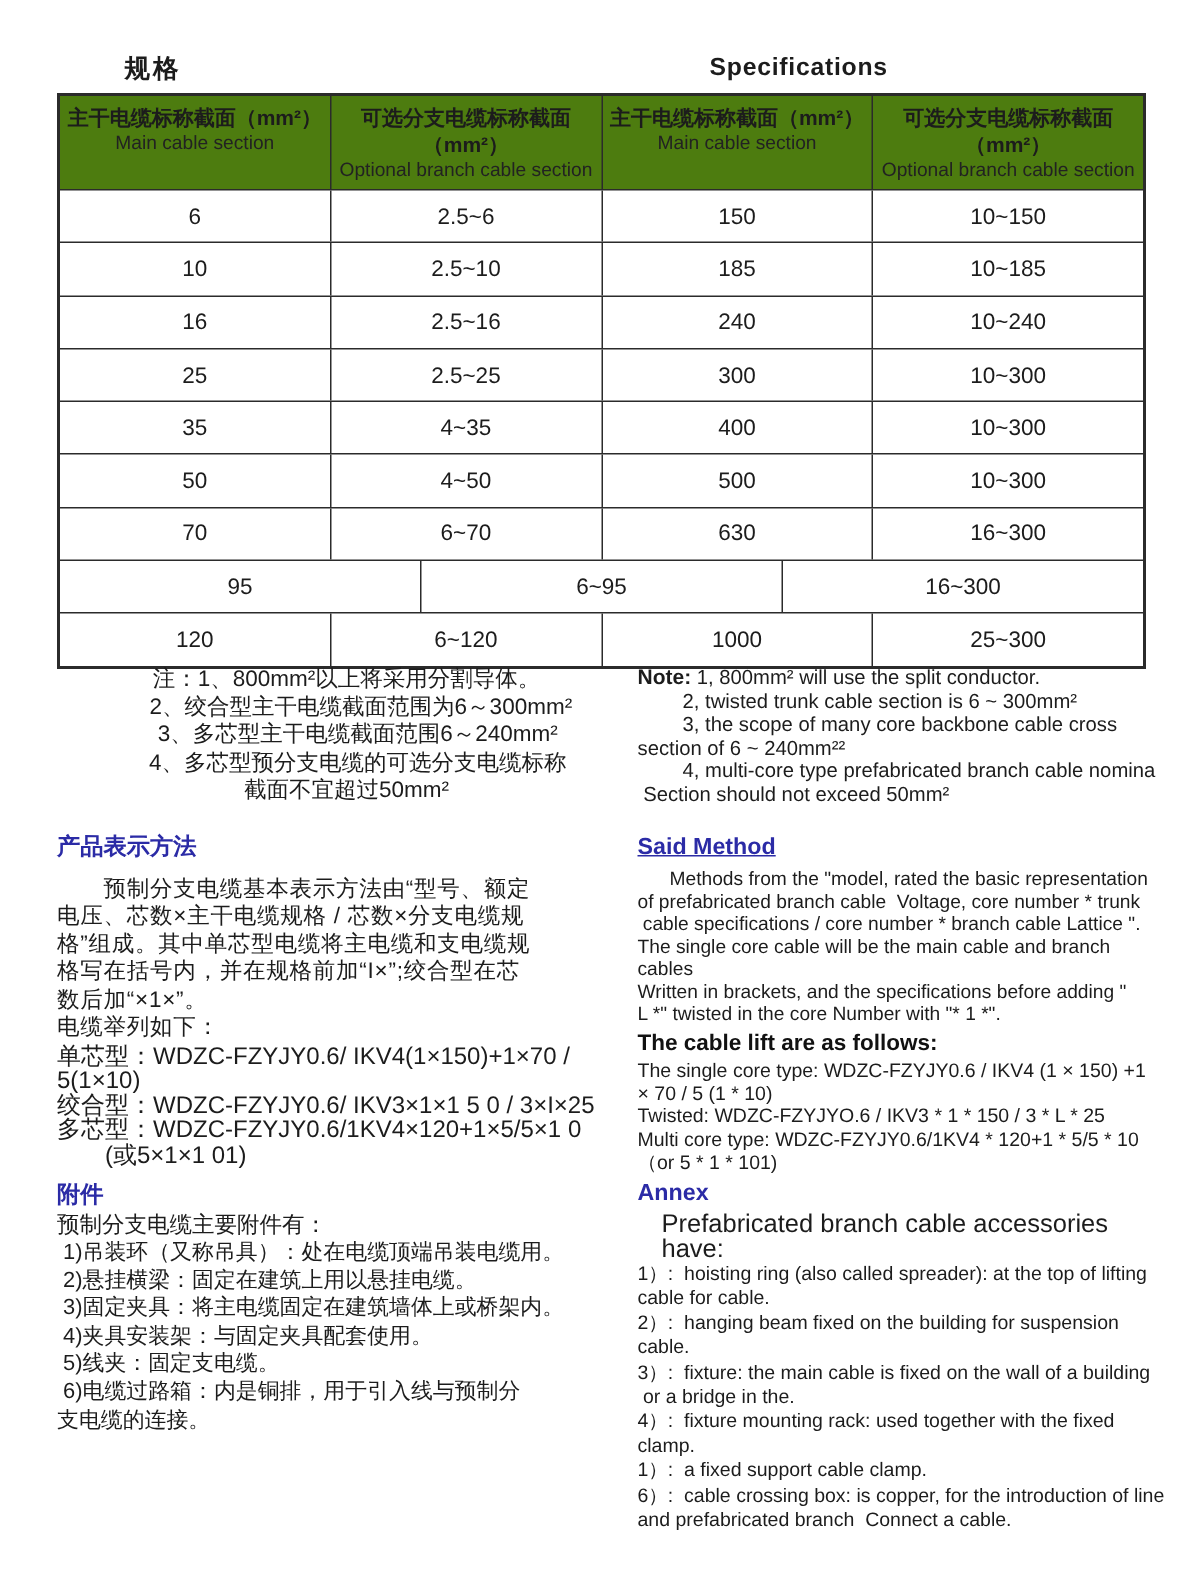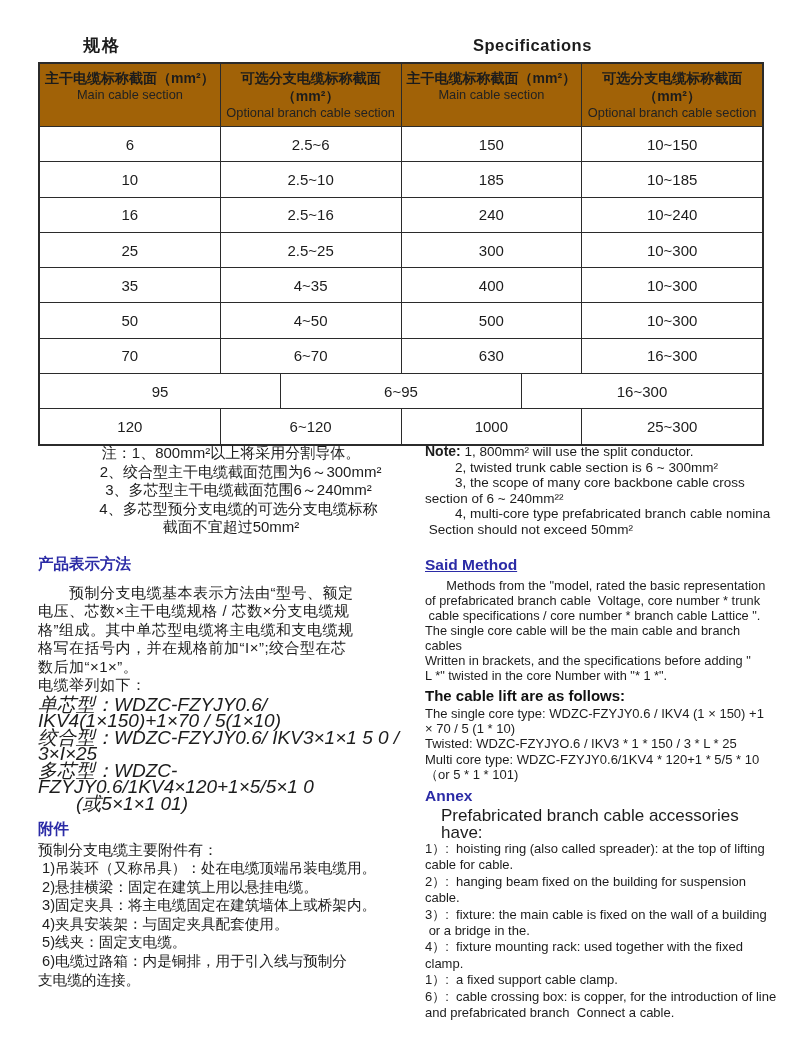--- a/index.html
+++ b/index.html
@@ -5,40 +5,40 @@
   html,body{margin:0;padding:0;background:#ffffff;}
   .page{
     position:relative;width:800px;height:1048px;background:#ffffff;overflow:hidden;
     font-family:"Liberation Sans","DejaVu Sans",sans-serif;color:#1c1c1c;
   }
   .title-cn{position:absolute;left:50px;top:34px;font-size:17px;font-weight:700;letter-spacing:2px;margin-left:33px;}
   .title-en{position:absolute;left:473px;top:36px;font-size:16.5px;font-weight:700;letter-spacing:0.5px;}
 
   
   .spec-table{position:absolute;left:38px;top:62px;width:722px;border:2px solid #2b2b2b;background:#fff;}
-  .thead{display:flex;background:#a16207;}
+  .thead{display:flex;background:#4d7c0f;}
   .th{flex:1;text-align:center;padding:5px 2px 6px;border-right:1px solid #2b2b2b;}
   .th:last-child{border-right:none;}
   .th-cn{font-size:14px;font-weight:700;line-height:18px;}
   .th-en{font-size:12.8px;line-height:15px;color:#222;}
   .tr{display:flex;height:34.3px;border-top:1px solid #2b2b2b;}
   .td{flex:1;border-right:1px solid #2b2b2b;display:flex;align-items:center;justify-content:center;font-size:15px;}
   .td:last-child{border-right:none;}
 
   
   .col-left{position:absolute;left:38px;top:444px;width:386px;}
   .col-right{position:absolute;left:425px;top:444px;width:352px;}
   .line{white-space:pre-wrap;}
 
   .cn-notes .line{font-size:15px;line-height:18.5px;text-align:center;}
   .blue-heading{color:#2b2ba6;font-weight:700;font-size:15.5px;}
   .cn-para{margin-top:9px;}
   .cn-para .line{font-size:15px;line-height:18.5px;letter-spacing:0.5px;}
   .cn-examples{margin-top:2px;}
-  .cn-examples .line{font-size:19px;line-height:16.5px;font-style:italic;}
+  .cn-examples .line{font-size:16px;line-height:16.5px;}
   .cn-annex-head{margin-top:7px;}
   .cn-annex-intro{font-size:15px;line-height:19px;}
   .cn-annex .line{font-size:14.6px;line-height:18.6px;}
 
   .en-notes .line{font-size:13.5px;line-height:15.5px;}
   .note-label{font-weight:700;font-size:14px;}
   .said-head{margin-top:19px;text-decoration:underline;}
   .en-said{margin-top:4px;}
   .en-said .line{font-size:12.8px;line-height:15px;}
   .lift-head{font-weight:700;font-size:15px;color:#111;margin-top:4px;}

